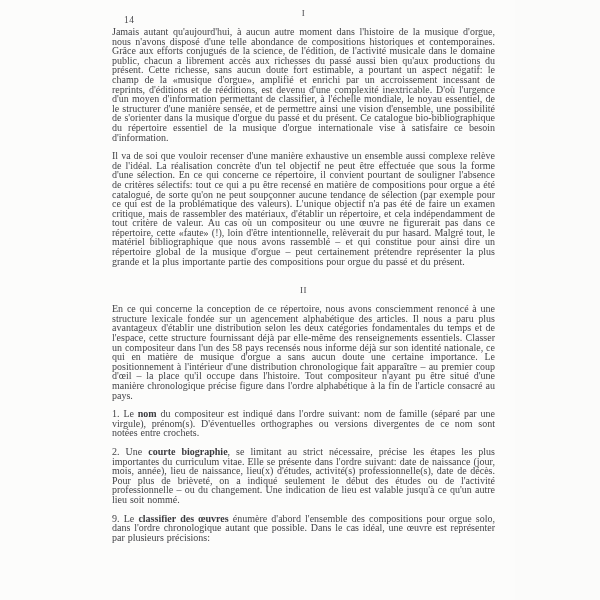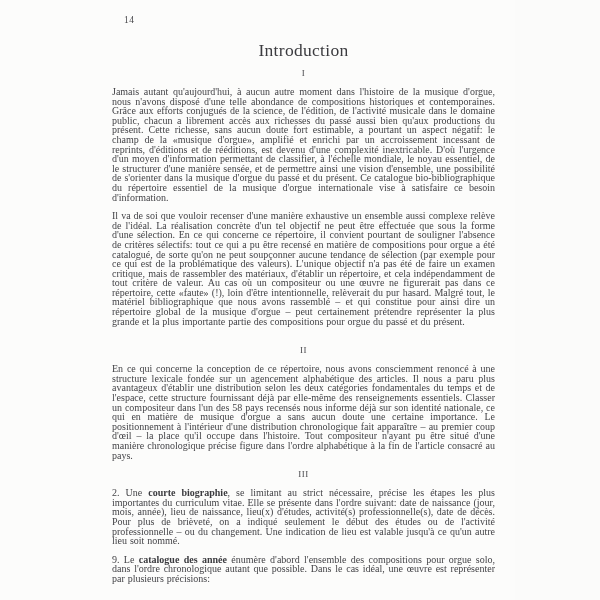--- a/index.html
+++ b/index.html
@@ -71,34 +71,33 @@
 </style>
 </head>
 <body>
 
 <div class="scan-page">
 
   <div class="page-number">14</div>
 
   <div class="content">
 
-    <h1 class="title">Introduction</h1>
 
     <div class="section-numeral num-one">I</div>
 
     <p class="body-text p-first">Jamais autant qu'aujourd'hui, à aucun autre moment dans l'histoire de la musique d'orgue, nous n'avons disposé d'une telle abondance de compositions historiques et contemporaines. Grâce aux efforts conjugués de la science, de l'édition, de l'activité musicale dans le domaine public, chacun a librement accès aux richesses du passé aussi bien qu'aux productions du présent. Cette richesse, sans aucun doute fort estimable, a pourtant un aspect négatif: le champ de la «musique d'orgue», amplifié et enrichi par un accroissement incessant de reprints, d'éditions et de rééditions, est devenu d'une complexité inextricable. D'où l'urgence d'un moyen d'information permettant de classifier, à l'échelle mondiale, le noyau essentiel, de le structurer d'une manière sensée, et de permettre ainsi une vision d'ensemble, une possibilité de s'orienter dans la musique d'orgue du passé et du présent. Ce catalogue bio-bibliographique du répertoire essentiel de la musique d'orgue internationale vise à satisfaire ce besoin d'information.</p>
 
     <p class="body-text p-follow">Il va de soi que vouloir recenser d'une manière exhaustive un ensemble aussi complexe relève de l'idéal. La réalisation concrète d'un tel objectif ne peut être effectuée que sous la forme d'une sélection. En ce qui concerne ce répertoire, il convient pourtant de souligner l'absence de critères sélectifs: tout ce qui a pu être recensé en matière de compositions pour orgue a été catalogué, de sorte qu'on ne peut soupçonner aucune tendance de sélection (par exemple pour ce qui est de la problématique des valeurs). L'unique objectif n'a pas été de faire un examen critique, mais de rassembler des matériaux, d'établir un répertoire, et cela indépendamment de tout critère de valeur. Au cas où un compositeur ou une œuvre ne figurerait pas dans ce répertoire, cette «faute» (!), loin d'être intentionnelle, relèverait du pur hasard. Malgré tout, le matériel bibliographique que nous avons rassemblé – et qui constitue pour ainsi dire un répertoire global de la musique d'orgue – peut certainement prétendre représenter la plus grande et la plus importante partie des compositions pour orgue du passé et du présent.</p>
 
     <div class="section-numeral num-two">II</div>
 
     <p class="body-text p-after-num">En ce qui concerne la conception de ce répertoire, nous avons consciemment renoncé à une structure lexicale fondée sur un agencement alphabétique des articles. Il nous a paru plus avantageux d'établir une distribution selon les deux catégories fondamentales du temps et de l'espace, cette structure fournissant déjà par elle-même des renseignements essentiels. Classer un compositeur dans l'un des 58 pays recensés nous informe déjà sur son identité nationale, ce qui en matière de musique d'orgue a sans aucun doute une certaine importance. Le positionnement à l'intérieur d'une distribution chronologique fait apparaître – au premier coup d'œil – la place qu'il occupe dans l'histoire. Tout compositeur n'ayant pu être situé d'une manière chronologique précise figure dans l'ordre alphabétique à la fin de l'article consacré au pays.</p>
 
-    <div class="section-numeral num-three">III</div>
 
 
+    <p class="body-text item"><span>1. Le </span><b class="term">nom</b><span> du compositeur est indiqué dans l'ordre suivant: nom de famille (séparé par une virgule), prénom(s). D'éventuelles orthographes ou versions divergentes de ce nom sont notées entre crochets.</span></p>
 
     <p class="body-text item"><span>2. Une </span><b class="term">courte biographie</b><span>, se limitant au strict nécessaire, précise les étapes les plus importantes du curriculum vitae. Elle se présente dans l'ordre suivant: date de naissance (jour, mois, année), lieu de naissance, lieu(x) d'études, activité(s) professionnelle(s), date de décès. Pour plus de brièveté, on a indiqué seulement le début des études ou de l'activité professionnelle – ou du changement. Une indication de lieu est valable jusqu'à ce qu'un autre lieu soit nommé.</span></p>
 
-    <p class="body-text item"><span>9. Le </span><b class="term">catalogue des année</b><span> énumère d'abord l'ensemble des compositions pour orgue solo, dans l'ordre chronologique autant que possible. Dans le cas idéal, une œuvre est représenter par plusieurs précisions:</span></p>
+    <p class="body-text item"><span>9. Le </span><b class="term">classifier des œuvres</b><span> énumère d'abord l'ensemble des compositions pour orgue solo, dans l'ordre chronologique autant que possible. Dans le cas idéal, une œuvre est représenter par plusieurs précisions:</span></p>
 
   </div>
 </div>
 
 </body></html>

